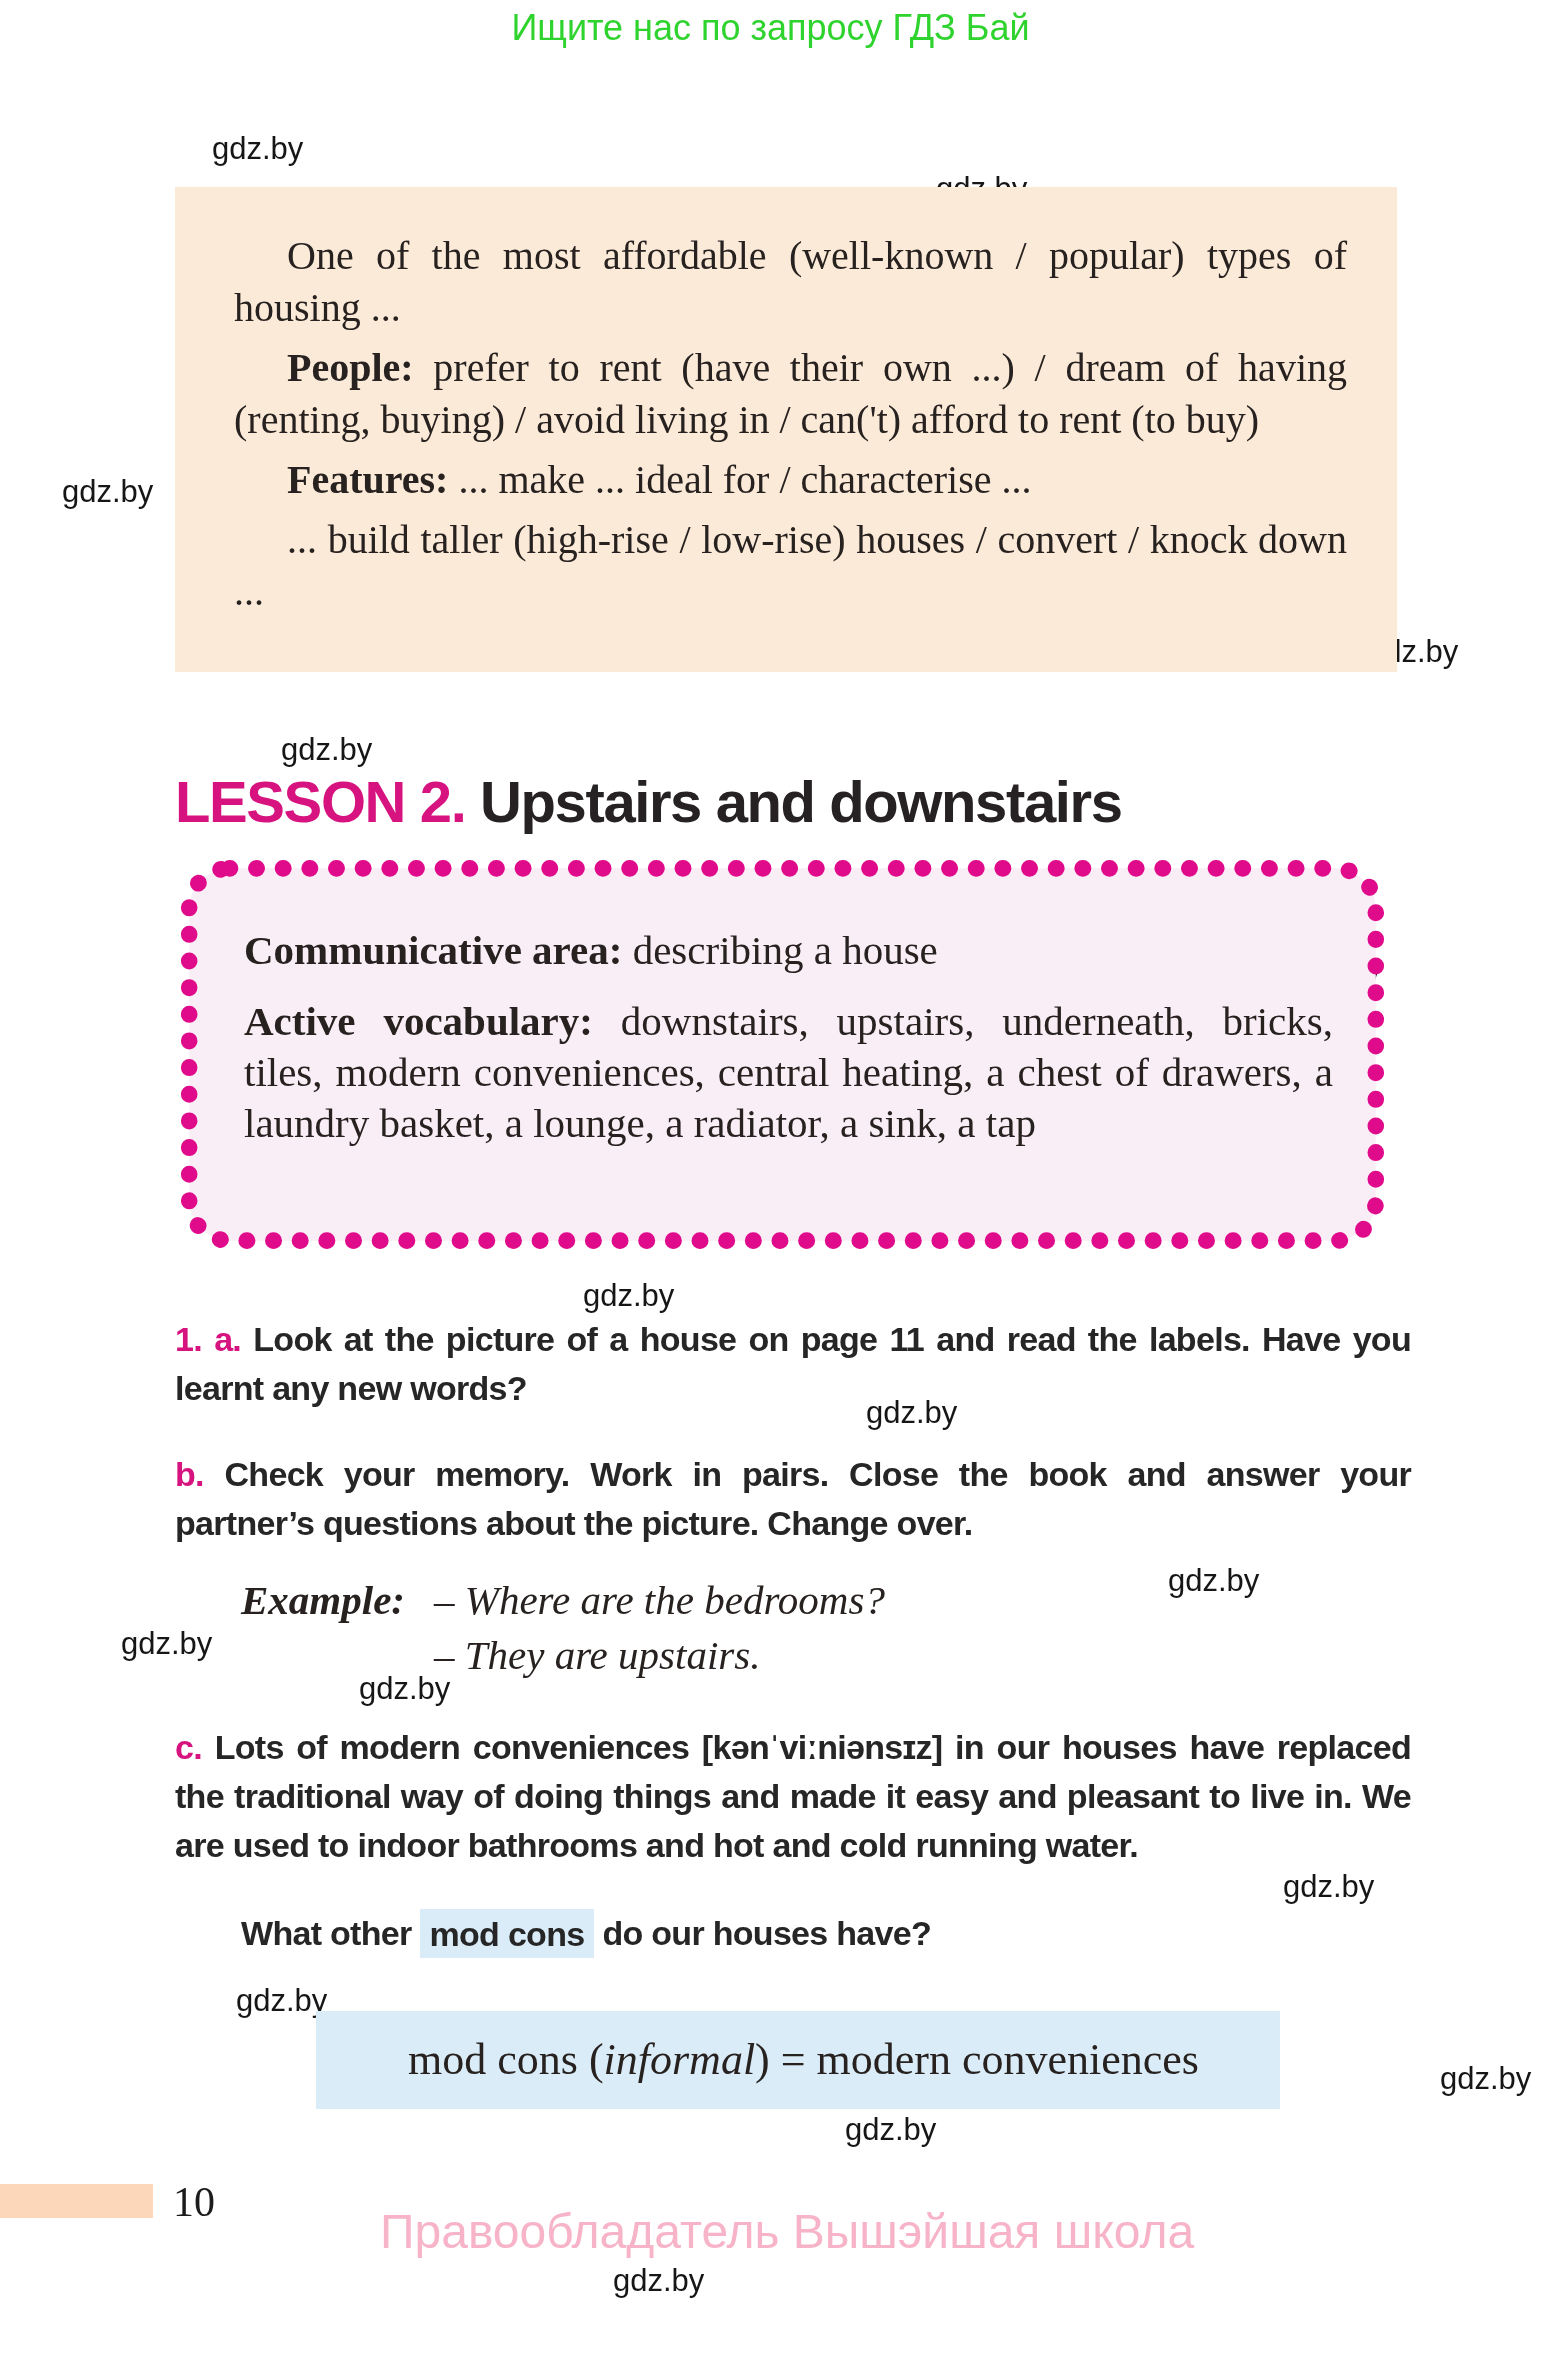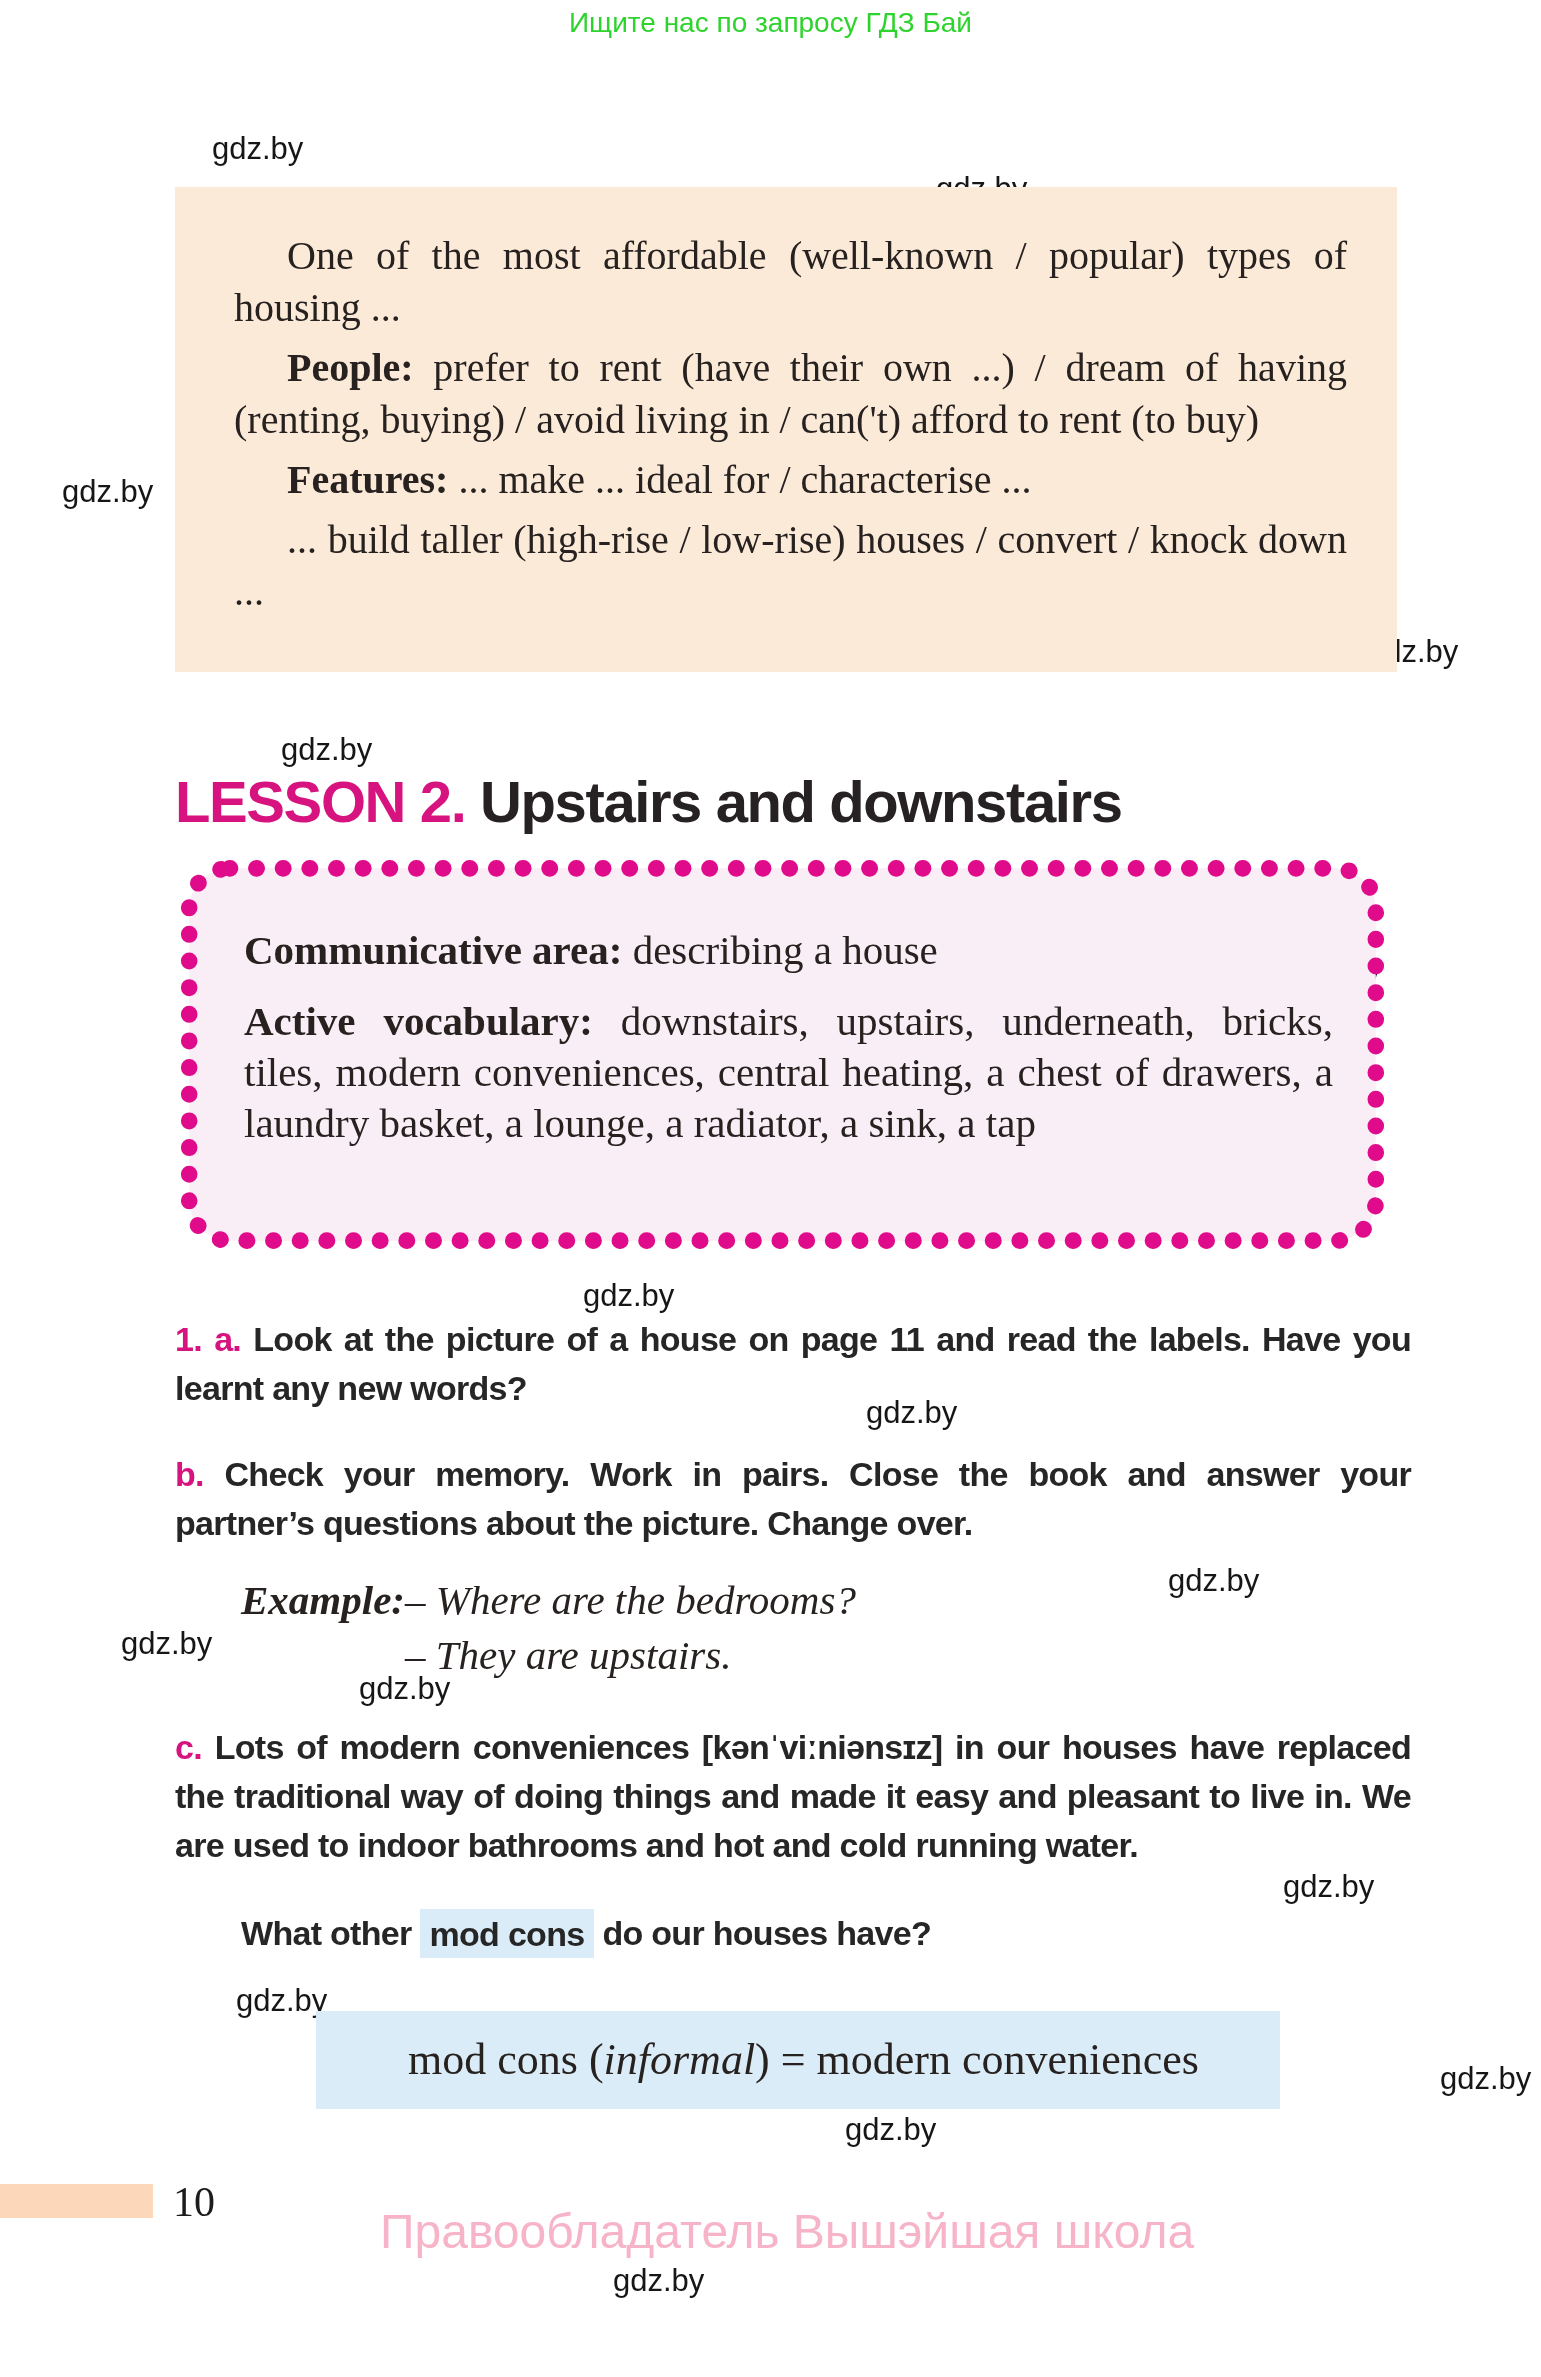--- a/index.html
+++ b/index.html
@@ -7,21 +7,21 @@
     position:relative;
     width:1541px;height:2377px;
     background:#ffffff;
     overflow:hidden;
     font-family:"Liberation Sans",sans-serif;
   }
   
   .banner{
     position:absolute;left:0;top:7.4px;width:100%;
     text-align:center;
-    font-size:28px;color:#2ed32e;
+    font-size:36px;color:#2ed32e;
     font-family:"Liberation Sans",sans-serif;
   }
   
   .wm{
     position:absolute;
     font-size:31px;color:#161616;
     font-family:"Liberation Sans",sans-serif;
     white-space:nowrap;
   }
   
@@ -59,21 +59,21 @@
     position:absolute;left:175px;width:1236px;margin:0;
     font-family:"Liberation Sans",sans-serif;
     font-size:34px;line-height:49px;font-weight:bold;
     letter-spacing:-0.7px;color:#262626;
     text-align:justify;
   }
   .ex .m{color:#d6137e;}
   
   .example{
     position:absolute;left:241px;top:1573px;
-    display:flex;
+    display:flex;gap:29px;
     font-family:"Liberation Serif","DejaVu Serif",serif;
     font-size:41px;line-height:55px;color:#272220;
     font-style:italic;
   }
   .example .ex-label{font-weight:bold;}
   .example .ex-lines p{margin:0;}
   
   .question{
     position:absolute;left:241px;top:1914px;margin:0;
     font-family:"Liberation Sans",sans-serif;

